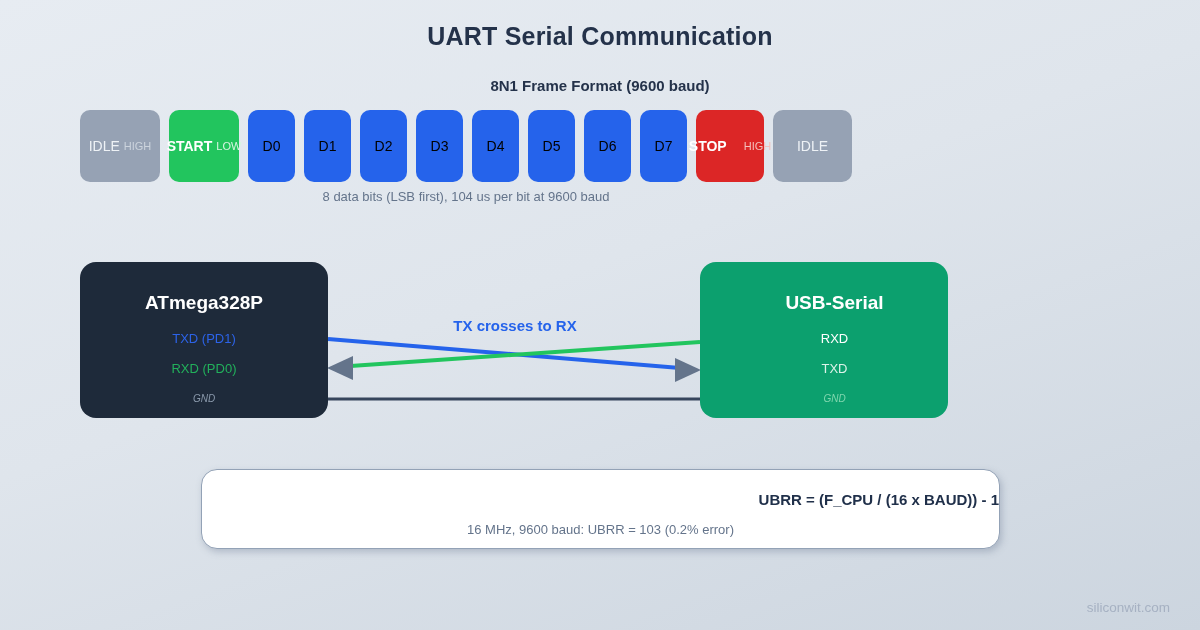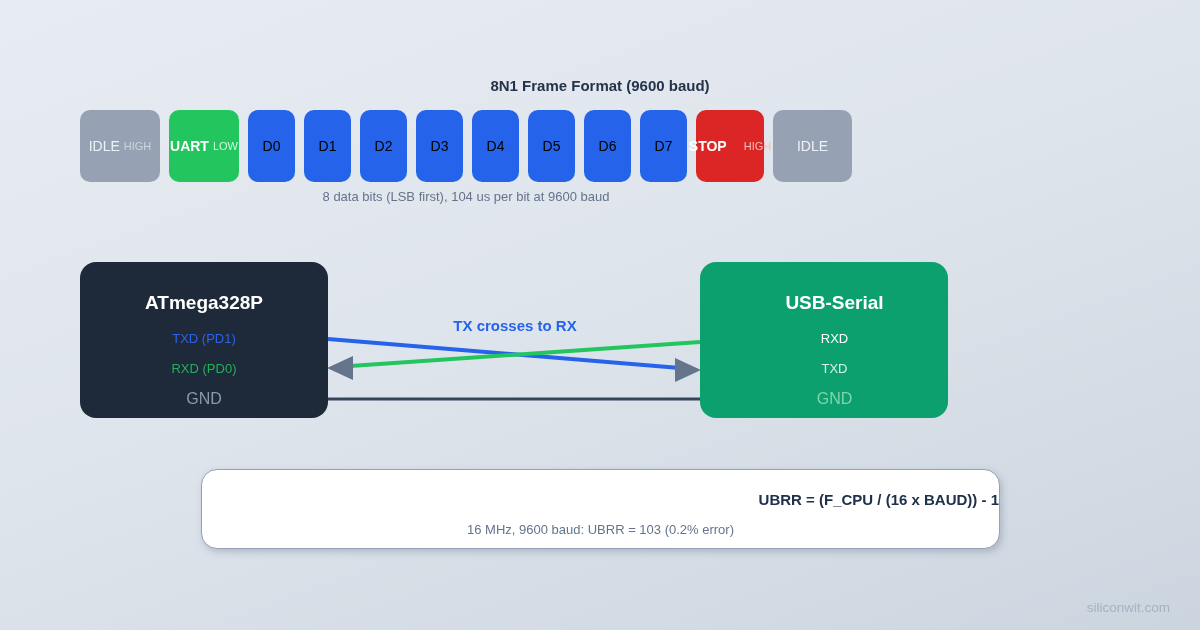--- a/index.html
+++ b/index.html
@@ -88,21 +88,21 @@
   .device-left  { left: 80px;  background: #1e2a3a; }
   .device-right { left: 700px; background: #0ca06e; padding-left: 21px; }
   .device-title {
     margin-top: 28px;
     font-size: 19px;
     line-height: 26px;
     font-weight: 700;
     color: #ffffff;
   }
   .pin { font-size: 13px; line-height: 14px; margin-top: 16px; }
-  .pin-gnd { font-size: 16px; }
+  .pin-gnd { font-size: 10px; font-style: italic; }
   .device-left .pin-tx  { color: #2c63e8; }
   .device-left .pin-rx  { color: #22b05b; }
   .device-left .pin-gnd { color: #8a99ab; }
   .device-right .pin-rx  { color: #ffffff; }
   .device-right .pin-tx  { color: #ddf3e9; }
   .device-right .pin-gnd { color: #7fd6ae; }
   .wire-label {
     position: absolute;
     left: 395px; top: 317px; width: 240px;
     text-align: center;
@@ -141,29 +141,30 @@
     right: 30px; top: 600px;
     font-size: 13.5px;
     color: #a6b1c2;
   }
 </style>
 </head>
 <body>
 
 <div class="canvas">
 
+  <div class="page-title">UART Serial Communication</div>
   <div class="frame-subtitle">8N1 Frame Format (9600 baud)</div>
 
   <div class="frame-row">
     <div class="cell cell-idle">
       <span class="cell-label">IDLE</span>
       <span class="cell-sub">HIGH</span>
     </div>
     <div class="cell cell-start">
-      <span class="cell-label">UART</span>
+      <span class="cell-label">START</span>
       <span class="cell-sub">LOW</span>
     </div>
     <div class="cell cell-data">
       <span class="cell-label">D0</span>
     </div>
     <div class="cell cell-data">
       <span class="cell-label">D1</span>
     </div>
     <div class="cell cell-data">
       <span class="cell-label">D2</span>

